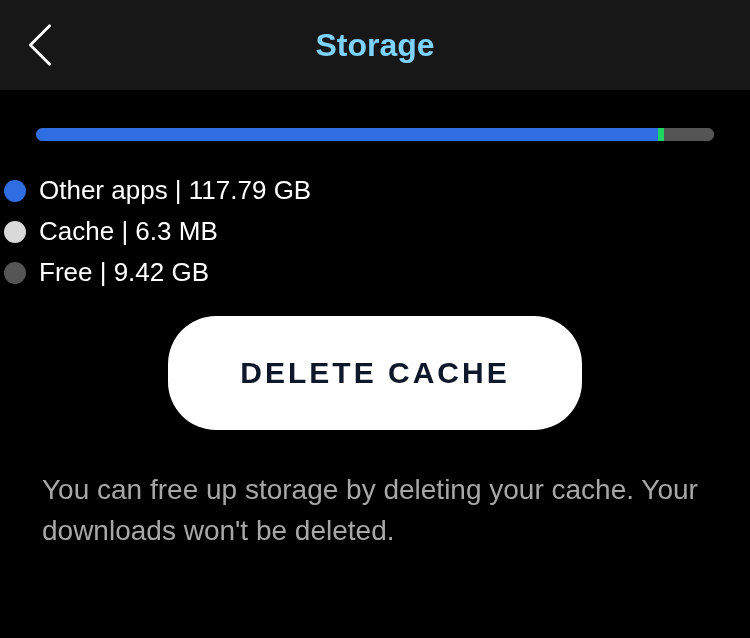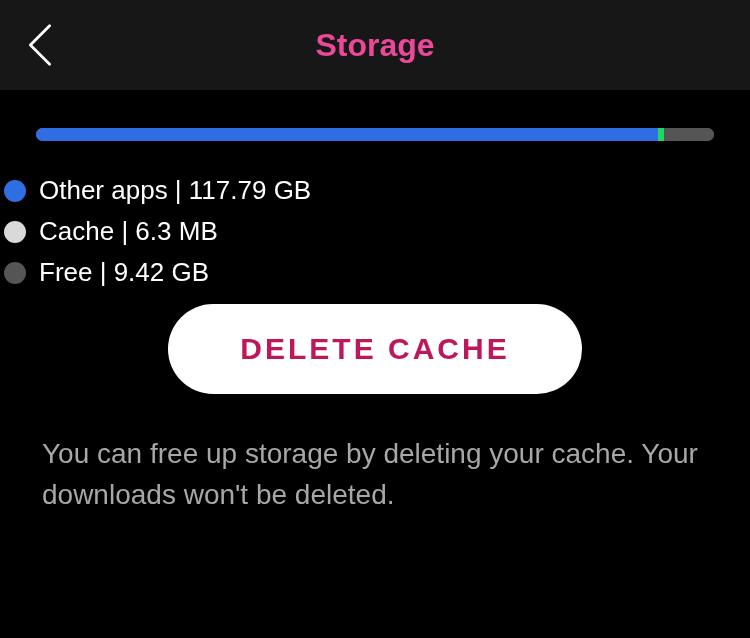--- a/index.html
+++ b/index.html
@@ -40,21 +40,21 @@
 
     .back-button svg {
       width: 28px;
       height: 44px;
     }
 
     .page-title {
       margin: 0 auto;
       font-size: 32px;
       font-weight: 700;
-      color: #ec4899;
+      color: #7dd3fc;
     }
 
     .content {
       padding: 38px 36px 0 36px;
     }
 
     .storage-bar {
       width: 100%;
       height: 13px;
       border-radius: 8px;
@@ -66,21 +66,21 @@
 
     .storage-segment {
       height: 100%;
     }
 
     .legend {
       display: flex;
       flex-direction: column;
       gap: 10px;
       margin-left: -32px;
-      margin-bottom: 16px;
+      margin-bottom: 28px;
     }
 
     .legend-item {
       display: flex;
       align-items: center;
       gap: 13px;
     }
 
     .legend-dot {
       width: 22px;
@@ -96,24 +96,24 @@
     }
 
     .button-container {
       display: flex;
       justify-content: center;
       margin-bottom: 40px;
     }
 
     .delete-button {
       background: #ffffff;
-      color: #be185d;
+      color: #0f172a;
       border: none;
       border-radius: 48px;
-      padding: 28px 72px;
+      padding: 40px 72px;
       font-size: 30px;
       font-weight: 700;
       letter-spacing: 3px;
       cursor: pointer;
       font-family: inherit;
     }
 
     .help-text {
       font-size: 28px;
       font-weight: 400;

